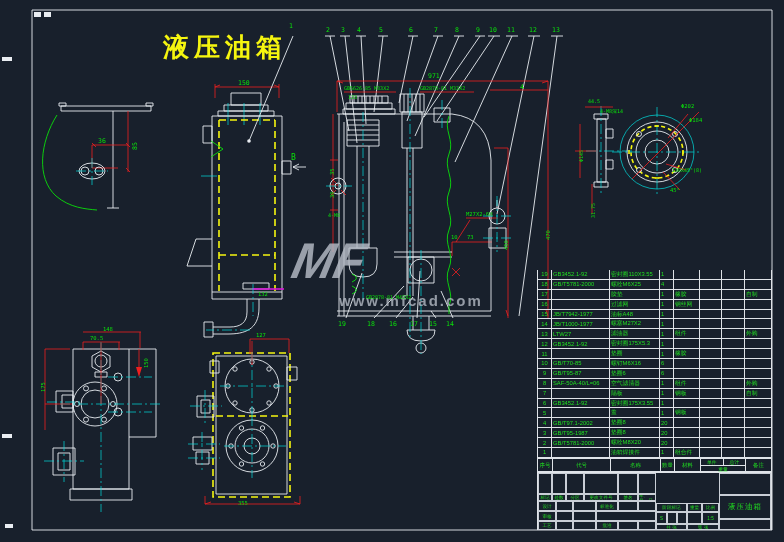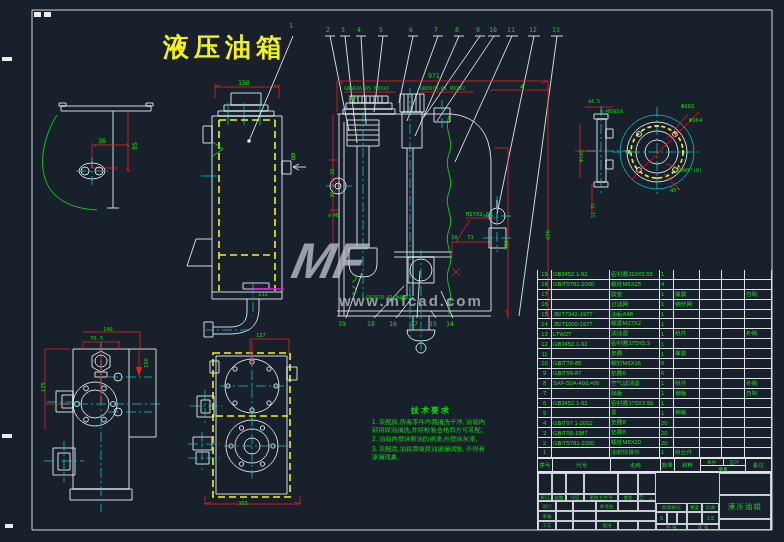--- a/index.html
+++ b/index.html
@@ -237,28 +237,20 @@
 
   <div id="main-title">液压油箱</div>
 
   <div id="watermark">
     <div id="wm-row">
       <span id="wm-logo">MF</span>
     </div>
     <div id="wm-url">www.mfcad.com</div>
   </div>
 
-  <div id="notes">
-    <div id="notes-title">技术要求</div>
-    <div id="notes-items">
-        <div class="note-line">1. 装配前,所有零件均需清洗干净, 油箱内部用煤油清洗,并经检验合格后方可装配。</div>
-        <div class="note-line">2. 油箱内壁涂耐油防锈漆,外壁涂灰漆。</div>
-        <div class="note-line">3. 装配后,油箱需做煤油渗漏试验, 不得有渗漏现象。</div>
-      </div>
-  </div>
 
   <div id="anno-layer">
       <span class="anno g" style="left: 289px; top: 22px;">1</span>
       <span class="anno g" style="left: 326px; top: 26px;">2</span>
       <span class="anno g" style="left: 341px; top: 26px;">3</span>
       <span class="anno g" style="left: 357px; top: 26px;">4</span>
       <span class="anno g" style="left: 379px; top: 26px;">5</span>
       <span class="anno g" style="left: 409px; top: 26px;">6</span>
       <span class="anno g" style="left: 434px; top: 26px;">7</span>
       <span class="anno g" style="left: 455px; top: 26px;">8</span>

